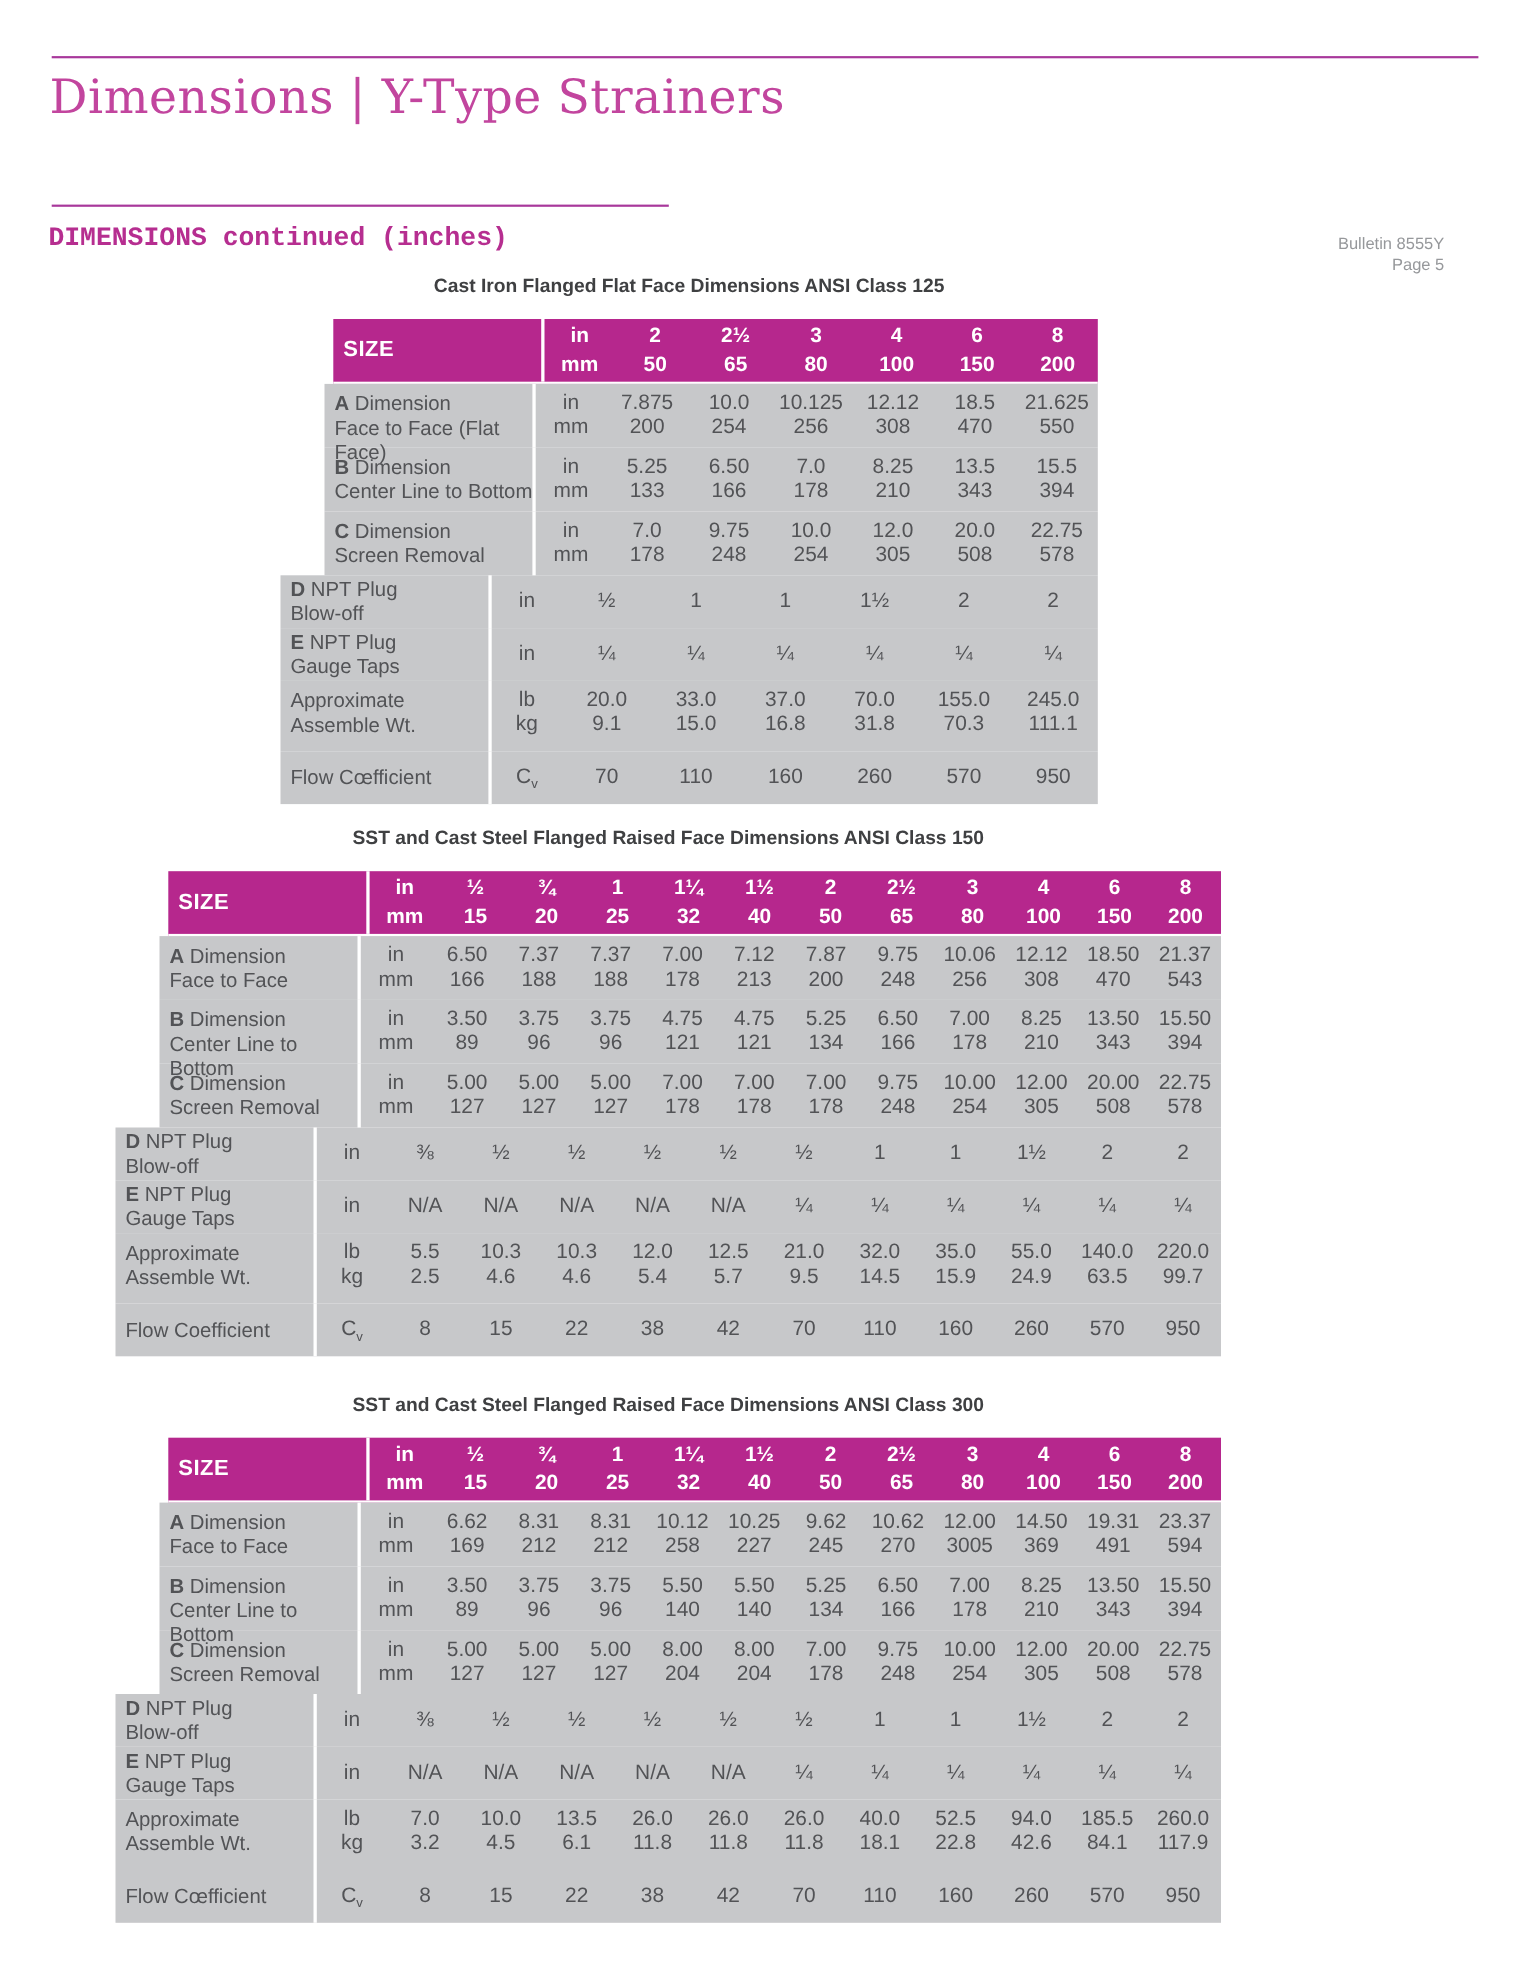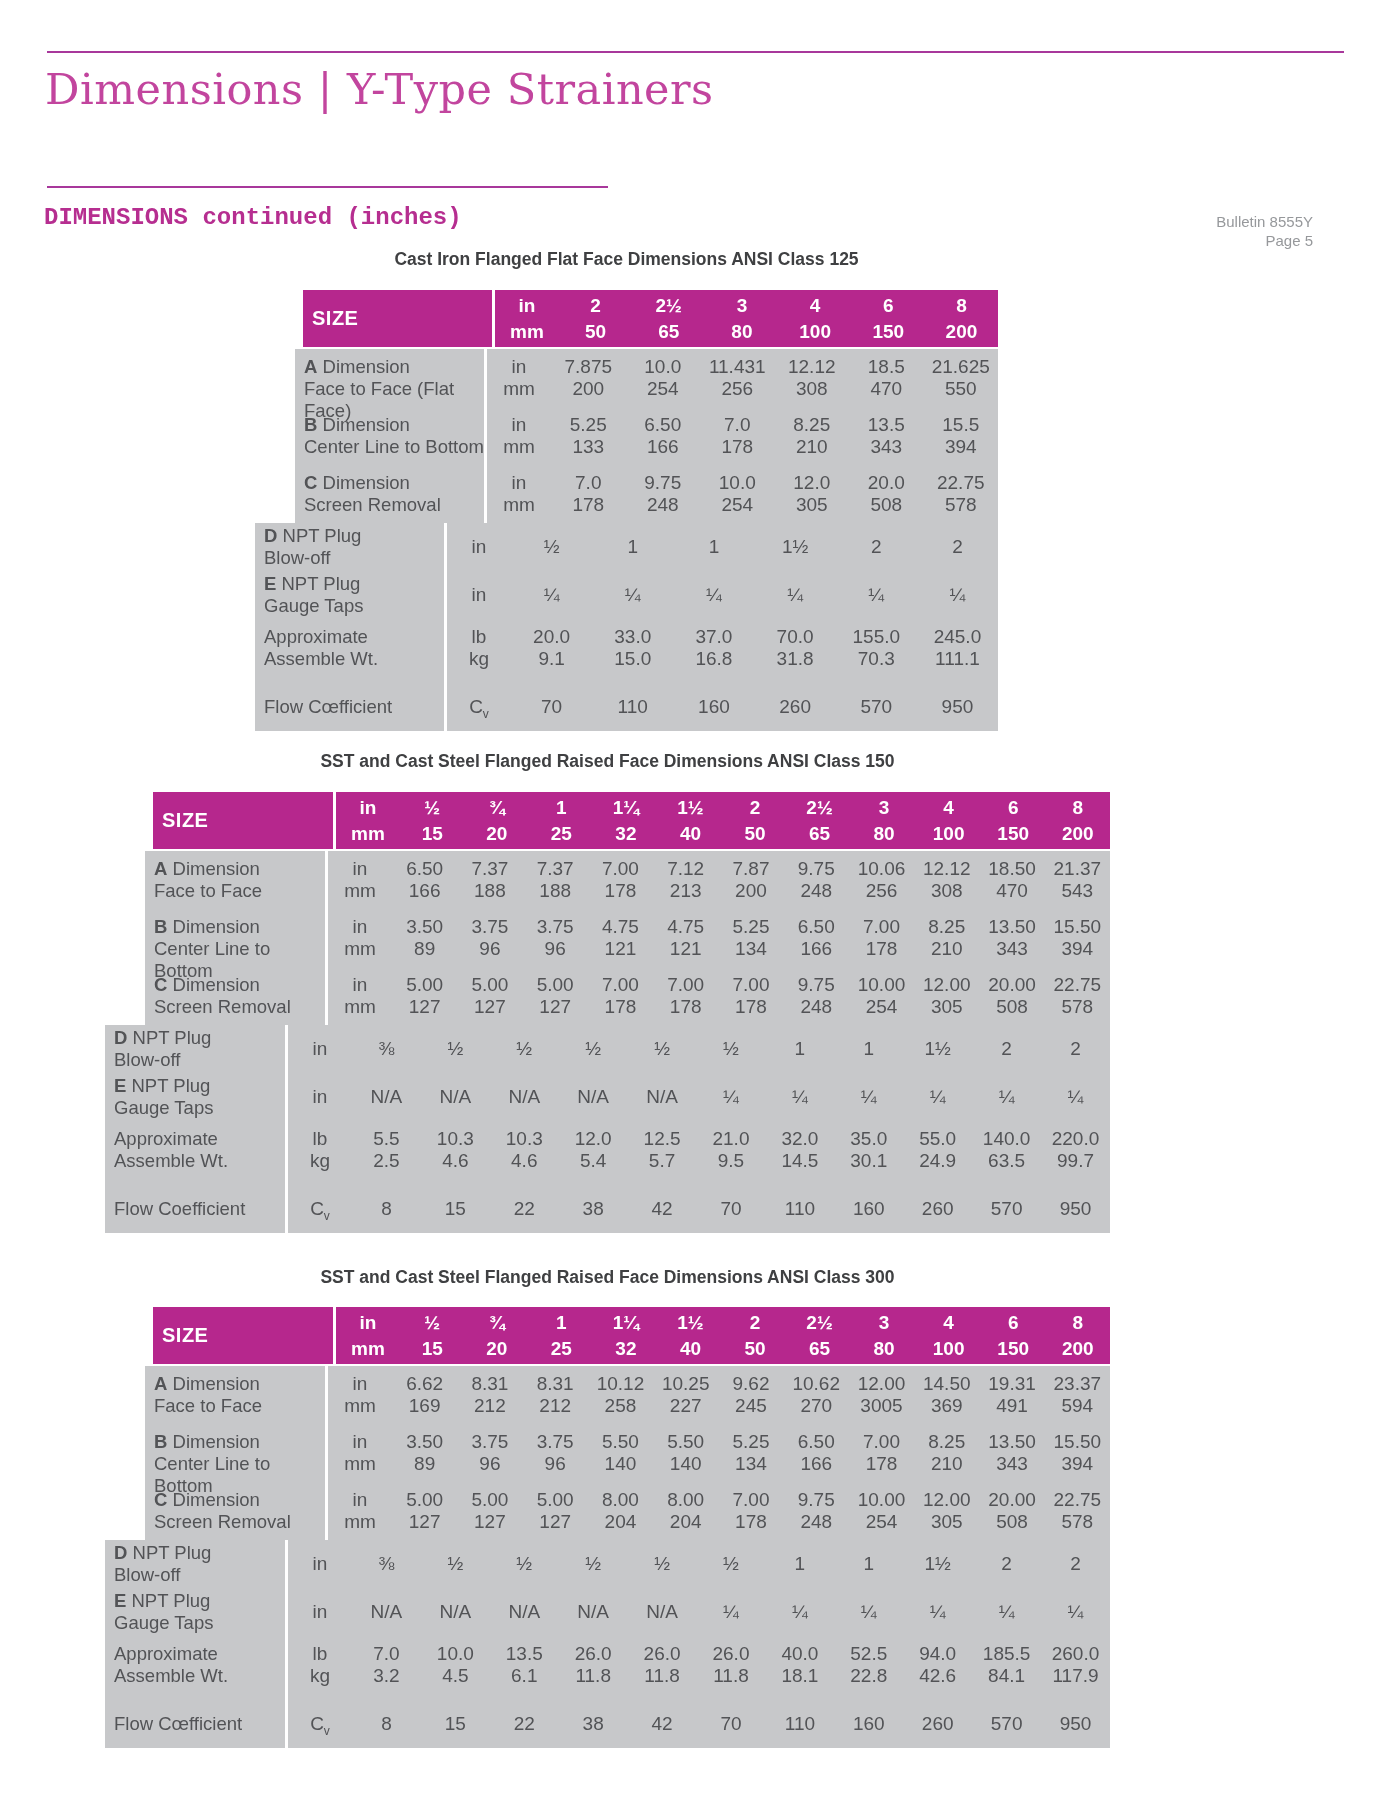--- a/index.html
+++ b/index.html
@@ -114,21 +114,21 @@
         </div>
         <div class="cell cell-data">
           <div class="vline">7.875</div>
           <div class="vline">200</div>
         </div>
         <div class="cell cell-data">
           <div class="vline">10.0</div>
           <div class="vline">254</div>
         </div>
         <div class="cell cell-data">
-          <div class="vline">11.431</div>
+          <div class="vline">10.125</div>
           <div class="vline">256</div>
         </div>
         <div class="cell cell-data">
           <div class="vline">12.12</div>
           <div class="vline">308</div>
         </div>
         <div class="cell cell-data">
           <div class="vline">18.5</div>
           <div class="vline">470</div>
         </div>
@@ -652,21 +652,21 @@
         <div class="cell cell-data">
           <div class="vline">21.0</div>
           <div class="vline">9.5</div>
         </div>
         <div class="cell cell-data">
           <div class="vline">32.0</div>
           <div class="vline">14.5</div>
         </div>
         <div class="cell cell-data">
           <div class="vline">35.0</div>
-          <div class="vline">30.1</div>
+          <div class="vline">15.9</div>
         </div>
         <div class="cell cell-data">
           <div class="vline">55.0</div>
           <div class="vline">24.9</div>
         </div>
         <div class="cell cell-data">
           <div class="vline">140.0</div>
           <div class="vline">63.5</div>
         </div>
         <div class="cell cell-data">

